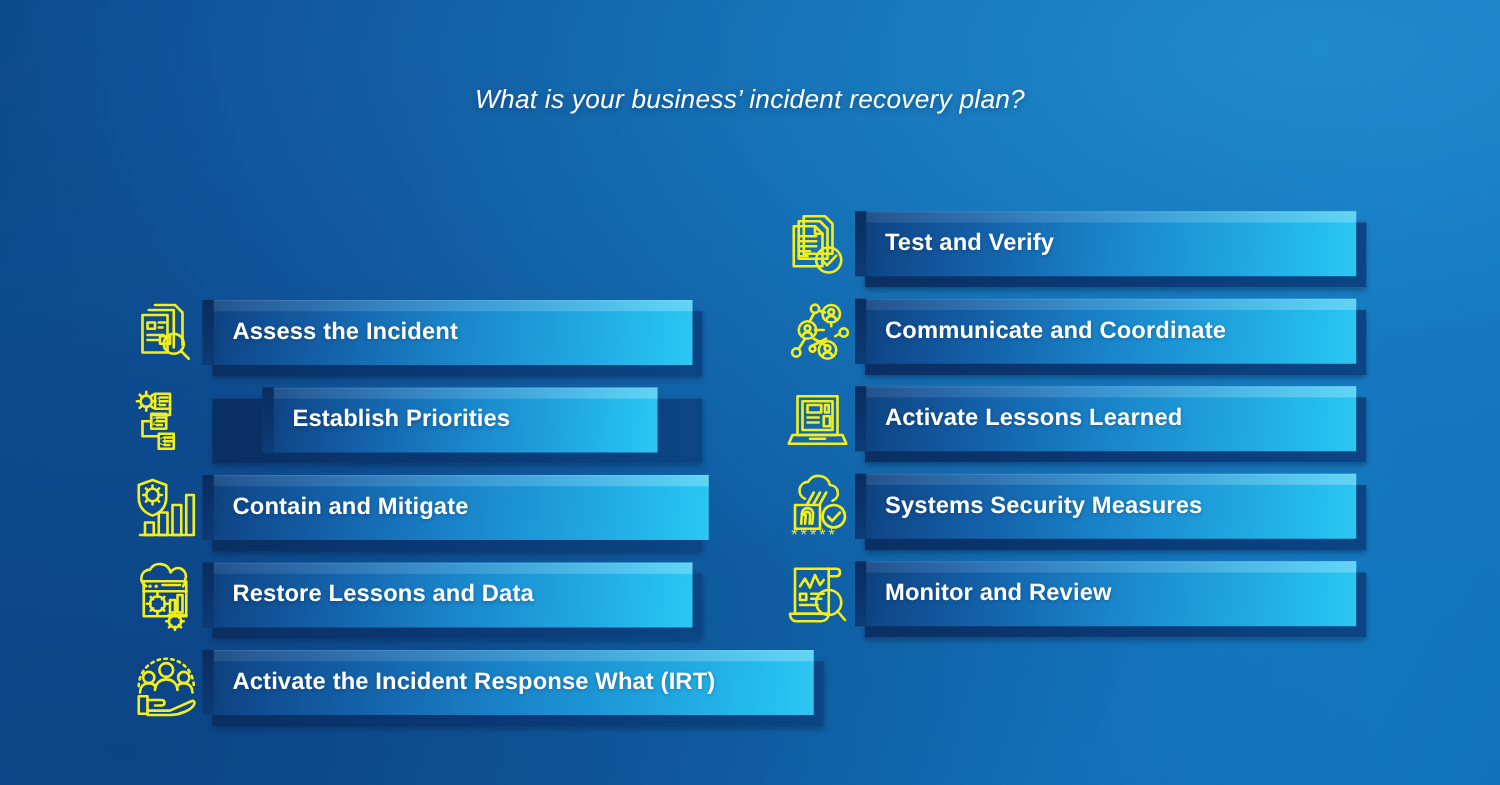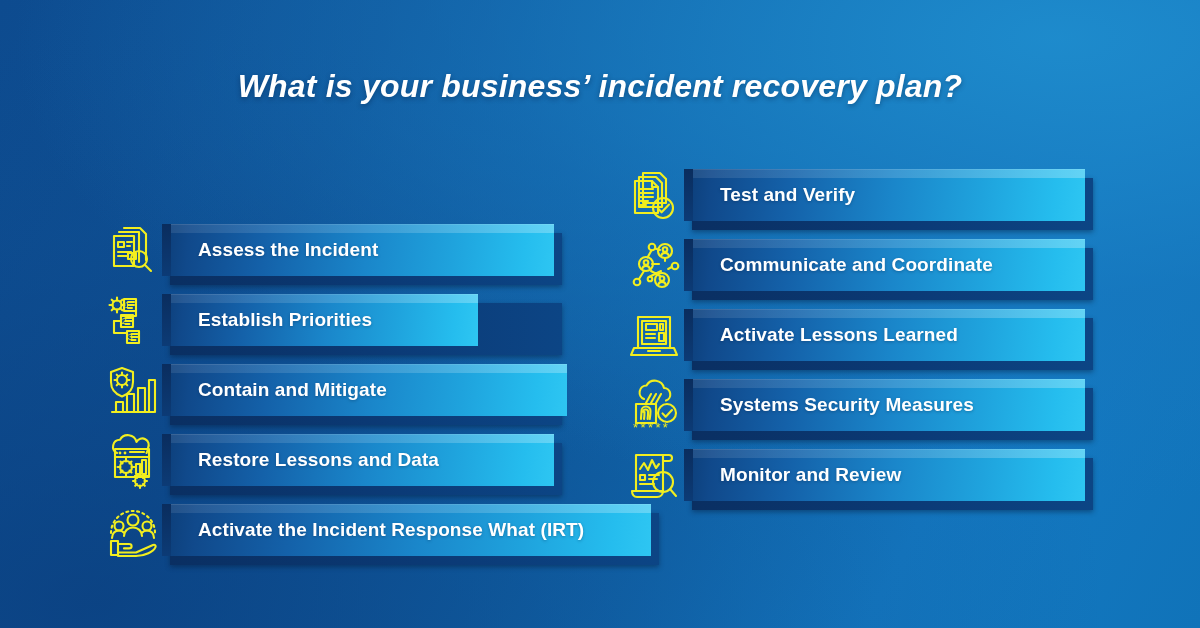--- a/index.html
+++ b/index.html
@@ -19,31 +19,31 @@
       linear-gradient(118deg, #0d4b8f 0%, #0f5296 26%, #1167ac 55%, #1479c2 78%, #1073b9 100%);
     overflow:hidden;
   }
 
   
   #title {
     position:absolute;
     top:68px; left:0; width:1200px;
     text-align:center;
     color:#ffffff;
-    font-size:32px;
-    font-weight:bold;
+    font-size:21px;
+    font-weight:normal;
     font-style:italic;
     letter-spacing:0.2px;
     text-shadow:0 2px 5px rgba(3,31,66,0.42);
     white-space:nowrap;
   }
 
   
   .column { position:absolute; }
-  #col-left  { left:104px; top:224px; }
+  #col-left  { left:104px; top:240px; }
   #col-right { left:626px; top:169px; }
 
   .row {
     position:relative;
     display:flex;
     align-items:flex-start;
     height:70px;
   }
 
   .icon-wrap {
@@ -92,21 +92,21 @@
     background:linear-gradient(90deg, rgba(255,255,255,0.09), rgba(255,255,255,0.16) 60%, rgba(255,255,255,0.26));
     pointer-events:none;
   }
   .bar-label {
     position:relative;
     z-index:2;
     color:#ffffff;
     font-size:19px;
     font-weight:bold;
     letter-spacing:0.1px;
-    padding-left:36px;
+    padding-left:24px;
     white-space:nowrap;
     text-shadow:0 1px 3px rgba(5,34,72,0.35);
   }
 </style>
 </head>
 <body>
 
 <div id="canvas">
 
   <div id="title">What is your business’ incident recovery plan?</div>
@@ -151,21 +151,21 @@
       <path d="M23.5 38h6M23.5 41h6M23.5 44h4"></path>
       <text x="19.8" y="44.3" font-size="9" font-family="Liberation Sans, sans-serif" fill="#f2ee1f" stroke="none">3</text>
       <path d="M28 15v5h-14v-1"></path>
       <path d="M6 25h7"></path>
       <path d="M6 25v12h13"></path>
     </g>
           </svg>
         </div>
         <div class="bar-holder" style="width: 402px;">
           <div class="bar-shadow" style="width: 392px;"></div>
-          <div class="bar" style="width: 316px;">
+          <div class="bar" style="width: 316px; margin-left: 48px;">
             <div class="bar-label">Establish Priorities</div>
           </div>
         </div>
       </div>
       <div class="row">
         <div class="icon-wrap">
           <svg viewBox="0 0 50 54" xmlns="http://www.w3.org/2000/svg">
     <g class="ic">
       <path d="M14 2l11 4v10c0 8-5.5 12.5-11 14.5C8.5 28.5 3 24 3 16V6z"></path>
       <circle cx="14" cy="14" r="5"></circle>

